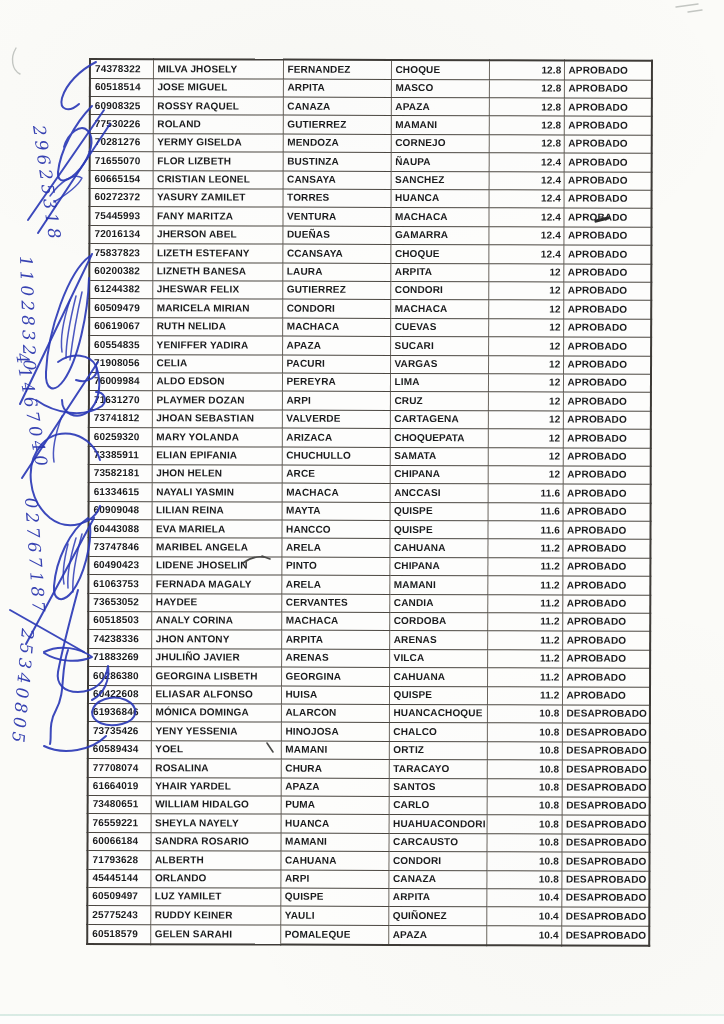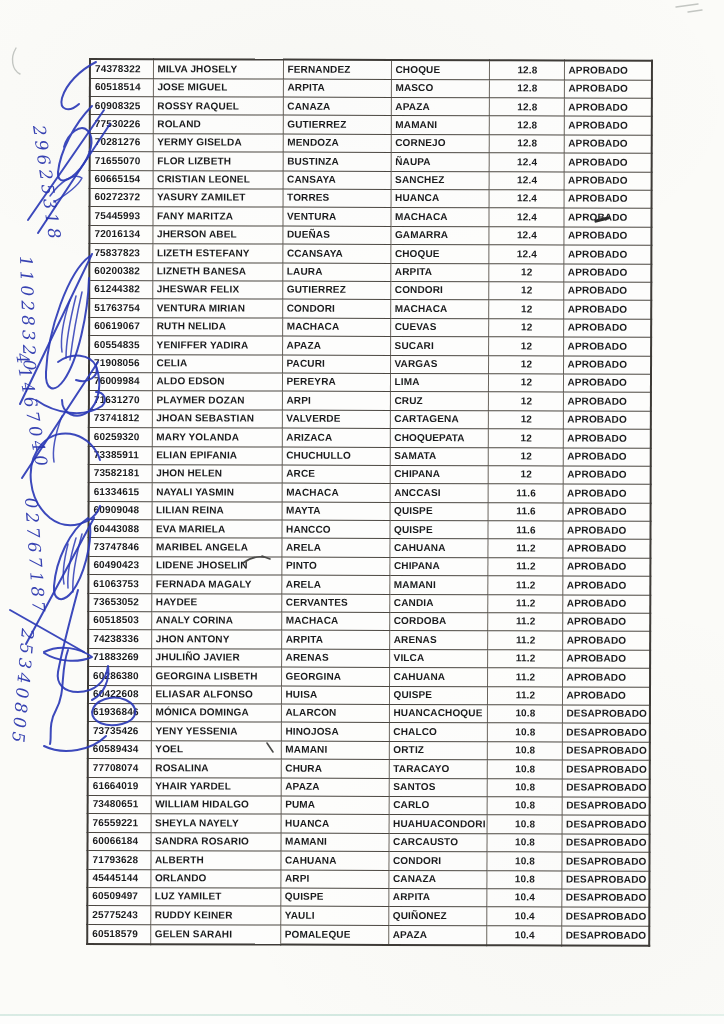--- a/index.html
+++ b/index.html
@@ -27,21 +27,21 @@
     border-bottom:1px solid #4b4741;
     border-left:1px solid #6a655e;
     border-right:1px solid #6a655e;
     font:600 10px/1.05 "Liberation Sans",sans-serif;
     color:#1a1b1d;
     letter-spacing:0.15px;
     padding:0 2px 0 4px;
     vertical-align:middle;
     white-space:nowrap;overflow:hidden;
   }
-  td.col-nota{text-align:center;vertical-align:top;padding:2px 0 0 0;}
+  td.col-nota{text-align:right;vertical-align:top;padding:2px 0 0 0;}
   td.col-estado{padding-left:4px;margin-left:40px;}
   svg.ink-overlay{position:absolute;left:0;top:0;pointer-events:none;}
   .ink-overlay path{fill:none;stroke-linecap:round;stroke-linejoin:round;}
   .sig-stroke{stroke:#2b3ab6;stroke-width:2;opacity:0.92;}
   .sig-stroke-thin{stroke:#2b3ab6;stroke-width:1.5;opacity:0.85;}
   .sig-number{
     fill:#2733ad;
     font-family:"DejaVu Serif",serif;
     font-style:italic;
     font-size:17px;
@@ -172,22 +172,22 @@
         </tr>
         <tr>
           <td class="col-dni">61244382</td>
           <td class="col-nombres">JHESWAR FELIX</td>
           <td class="col-apellido_paterno">GUTIERREZ</td>
           <td class="col-apellido_materno">CONDORI</td>
           <td class="col-nota">12</td>
           <td class="col-estado">APROBADO</td>
         </tr>
         <tr>
-          <td class="col-dni">51763754</td>
-          <td class="col-nombres">VENTURA MIRIAN</td>
+          <td class="col-dni">60509479</td>
+          <td class="col-nombres">MARICELA MIRIAN</td>
           <td class="col-apellido_paterno">CONDORI</td>
           <td class="col-apellido_materno">MACHACA</td>
           <td class="col-nota">12</td>
           <td class="col-estado">APROBADO</td>
         </tr>
         <tr>
           <td class="col-dni">60619067</td>
           <td class="col-nombres">RUTH NELIDA</td>
           <td class="col-apellido_paterno">MACHACA</td>
           <td class="col-apellido_materno">CUEVAS</td>

